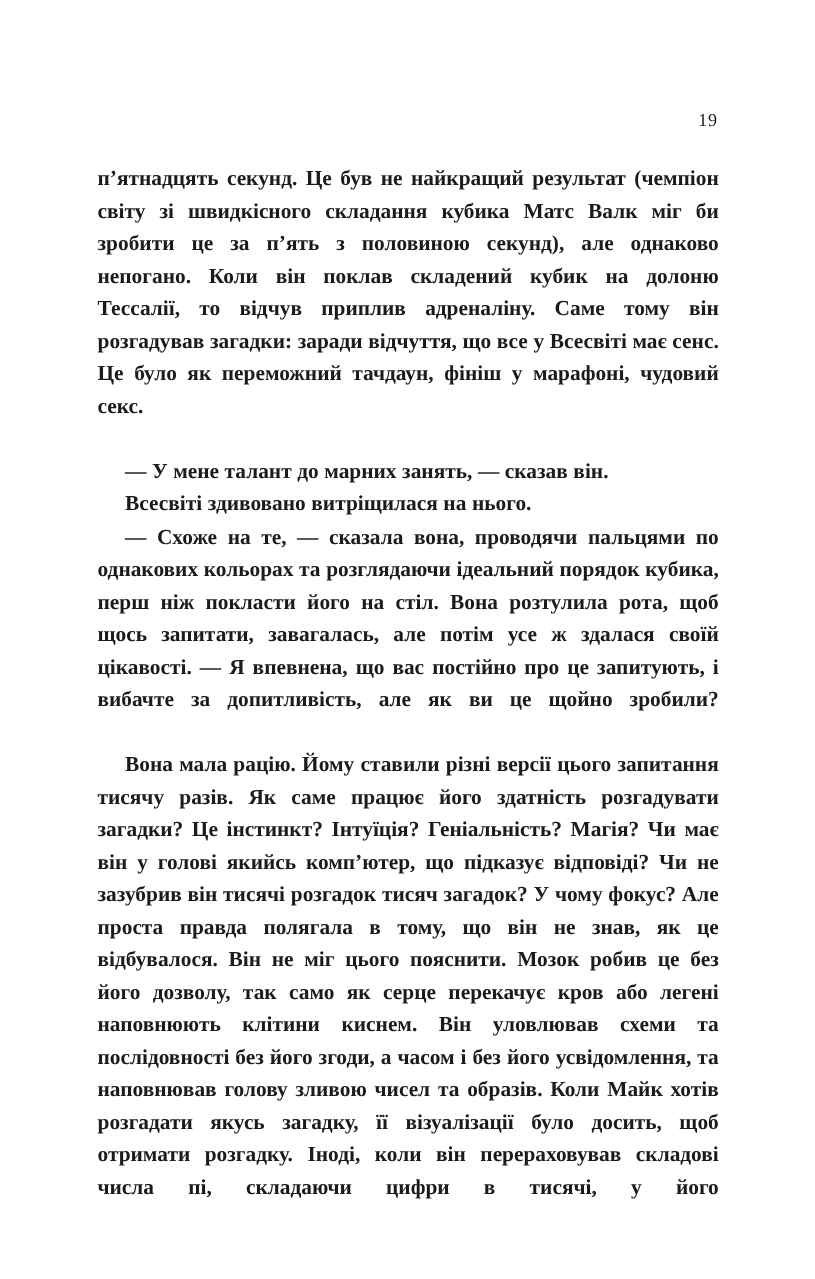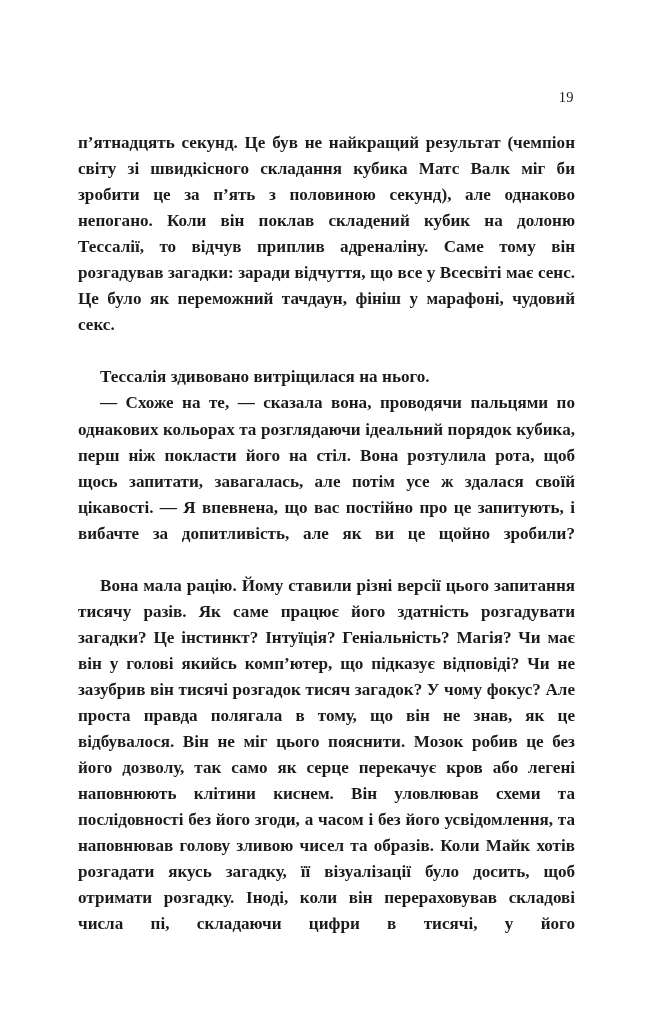--- a/index.html
+++ b/index.html
@@ -85,22 +85,23 @@
 <div class="page">
 
   <div class="folio-area">
     <span class="folio">19</span>
   </div>
 
   <div class="textblock">
 
     <p class="para cont forced" style="color: rgb(27, 27, 27);">п’ятнадцять секунд. Це був не найкращий результат (чемпіон світу зі швидкісного складання кубика Матс Валк міг би зробити це за п’ять з половиною секунд), але однаково непогано. Коли він поклав складений кубик на долоню Тессалії, то відчув приплив адреналіну. Саме тому він розгадував загадки: заради відчуття, що все у Всесвіті має сенс. Це було як переможний тачдаун, фініш у марафоні, чудовий секс.</p>
 
+    <p class="para indent" style="color: rgb(27, 27, 27);">— У мене талант до марних занять, — сказав він.</p>
 
-    <p class="para indent" style="color: rgb(27, 27, 27);">Тессалія здивовано витріщилася на нього.</p>
+    <p class="para indent" style="color: rgb(27, 27, 27);">Всесвіті здивовано витріщилася на нього.</p>
 
     <p class="para indent forced" style="color: rgb(27, 27, 27);">— Схоже на те, — сказала вона, проводячи пальцями по однакових кольорах та розглядаючи ідеальний порядок кубика, перш ніж покласти його на стіл. Вона розтулила рота, щоб щось запитати, завагалась, але потім усе ж здалася своїй цікавості. — Я впевнена, що вас постійно про це запитують, і вибачте за допитливість, але як ви це щойно зробили?</p>
 
     <p class="para indent forced" style="color: rgb(27, 27, 27);">Вона мала рацію. Йому ставили різні версії цього запитання тисячу разів. Як саме працює його здатність розгадувати загадки? Це інстинкт? Інтуїція? Геніальність? Магія? Чи має він у голові якийсь комп’ютер, що підказує відповіді? Чи не зазубрив він тисячі розгадок тисяч загадок? У чому фокус? Але проста правда полягала в тому, що він не знав, як це відбувалося. Він не міг цього пояснити. Мозок робив це без його дозволу, так само як серце перекачує кров або легені наповнюють клітини киснем. Він уловлював схеми та послідовності без його згоди, а часом і без його усвідомлення, та наповнював голову зливою чисел та образів. Коли Майк хотів розгадати якусь загадку, її візуалізації було досить, щоб отримати розгадку. Іноді, коли він перераховував складові числа пі, складаючи цифри в тисячі, у його</p>
 
   </div>
 
 </div>
 
 </body></html>

